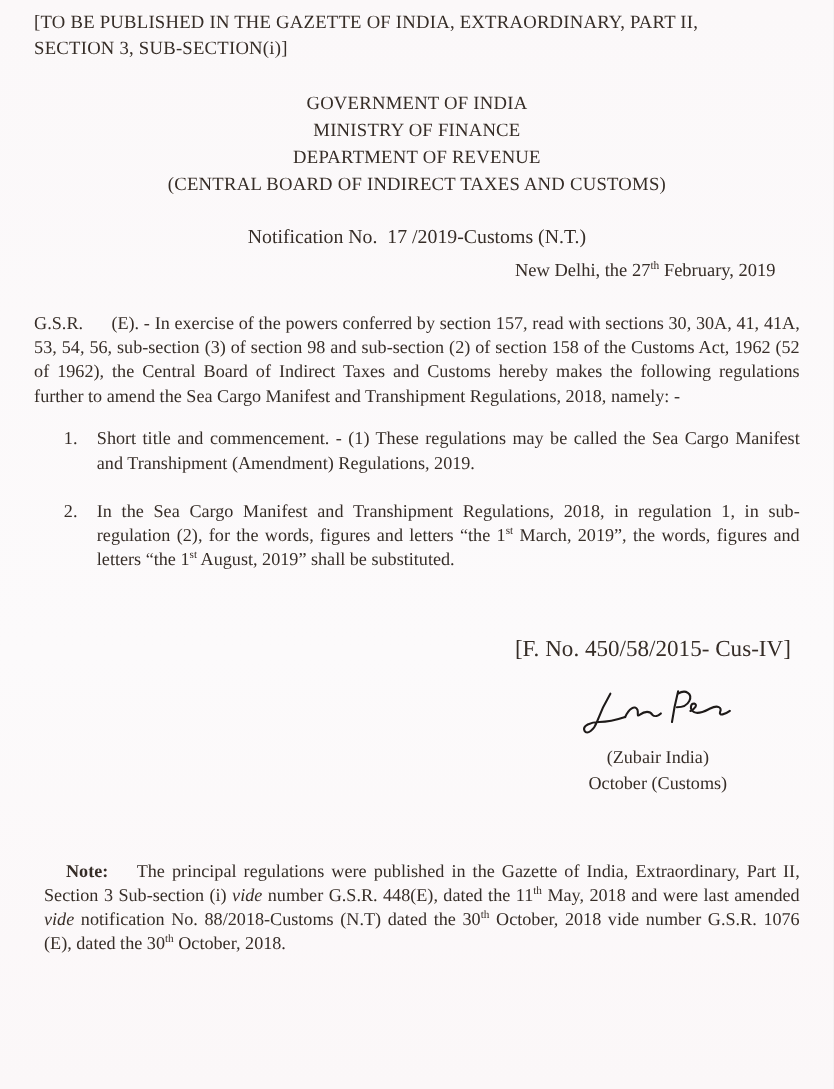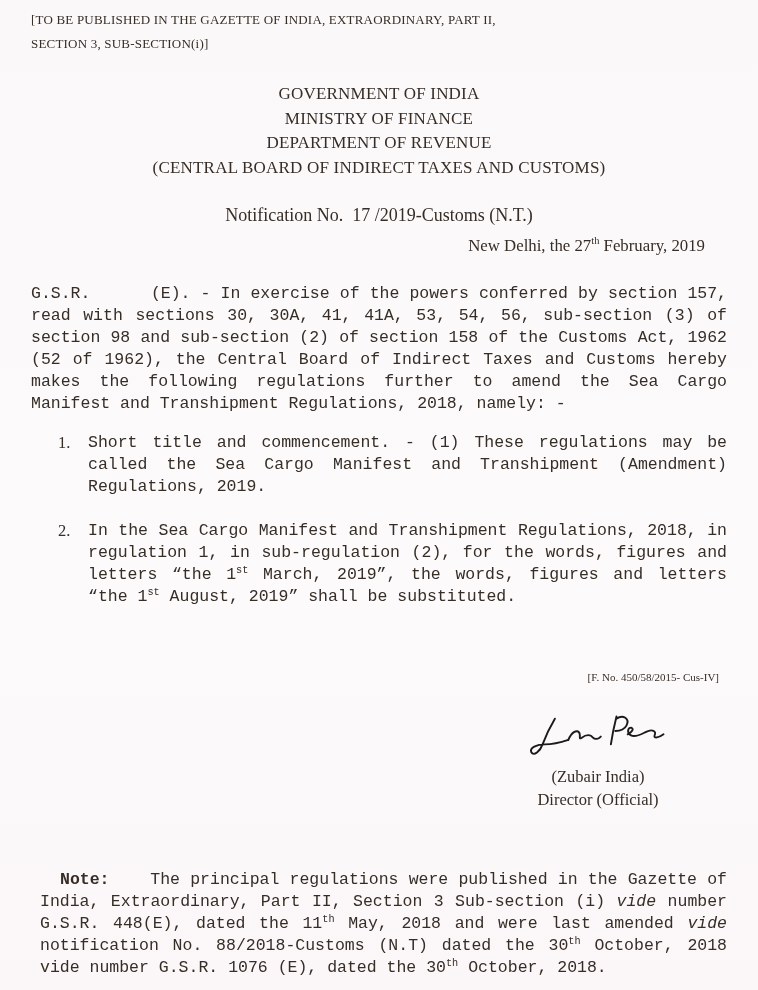--- a/index.html
+++ b/index.html
@@ -12,23 +12,23 @@
   .page {
     position: relative;
     width: 758px; height: 990px;
     box-sizing: border-box;
     padding: 8px 31px 20px 31px;
     background: linear-gradient(180deg, #fbf8f9 0%, #fcfafb 60%, #fbf7f8 100%);
     color: #362d27;
     font-size: 16.5px;
     line-height: 22px;
   }
-  .just { text-align: justify; font-family: Liberation Mono, monospace; }
+  .just { text-align: justify; }
   .gazette-header {
-    font-size: 13px; line-height: 24px;
+    font-size: 17px; line-height: 24px;
     letter-spacing: 0.2px;
   }
   .org-header {
     margin-top: 26px;
     text-align: center;
     font-size: 17px; line-height: 24.5px;
     letter-spacing: 0.2px;
   }
   .notif-no {
     margin-top: 24px;
@@ -53,21 +53,21 @@
     width: 30px;
   }
   .list-item .li-body { flex: 1; }
   .list-item p { margin: 0; }
   .list-item p.sub { margin-top: 20px; }
   .item2 { margin-top: 22px; }
   .file-number {
     margin-top: 58px;
     text-align: right;
     padding-right: 8px;
-    font-size: 11px;
+    font-size: 21px;
   }
   .sig-block {
     margin: 22px 14px 0 auto;
     width: 230px;
     text-align: center;
   }
   .sig-block svg { display: block; margin: 0 auto; }
   .sig-name { margin-top: 4px; }
   .sig-title { margin-top: 1px; }
   .note-para {
@@ -122,18 +122,18 @@
   <div class="file-number">[F. No. 450/58/2015- Cus-IV]</div>
 
   <div class="sig-block">
     <svg width="140" height="52" viewBox="0 0 125 45" fill="none" stroke="#1e1a19" stroke-width="1.7" stroke-linecap="round" stroke-linejoin="round">
       <path d="M24,7 C21,12 16,22 13,30 C11,36 5,41 3,37 C1,33 8,30 15,30 C23,30 30,28 36,26"></path>
       <path d="M36,26 C39,19 44,16 46,20 C47,23 45,26 48,24 C52,21 56,21 58,24 C60,26 63,25 65,23"></path>
       <path d="M79,5 C77,13 75,23 74,30 M79,7 C85,3 91,7 88,13 C86,17 81,18 78,18"></path>
       <path d="M89,21 C93,19 95,16 92,15 C89,15 88,20 92,22 C96,24 101,21 105,19 C111,16 115,18 113,22 C112,25 117,24 121,21"></path>
     </svg>
     <div class="sig-name">(Zubair India)</div>
-    <div class="sig-title">Director (Official)</div>
+    <div class="sig-title">October (Customs)</div>
   </div>
 
   <div class="note-para just"><span class="b">Note:</span><span>&nbsp;&nbsp;&nbsp;&nbsp;The principal regulations were published in the Gazette of India, Extraordinary, Part II, Section 3 Sub-section (i) </span><span class="i">vide</span><span> number G.S.R. 448(E), dated the 11</span><sup>th</sup><span> May, 2018 and were last amended </span><span class="i">vide</span><span> notification No. 88/2018-Customs (N.T) dated the 30</span><sup>th</sup><span> October, 2018 vide number G.S.R. 1076 (E), dated the 30</span><sup>th</sup><span> October, 2018.</span></div>
 
 </div>
 
 </body></html>

